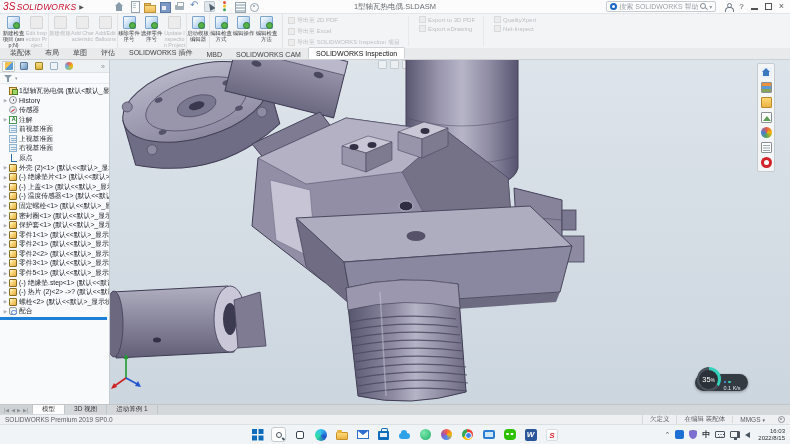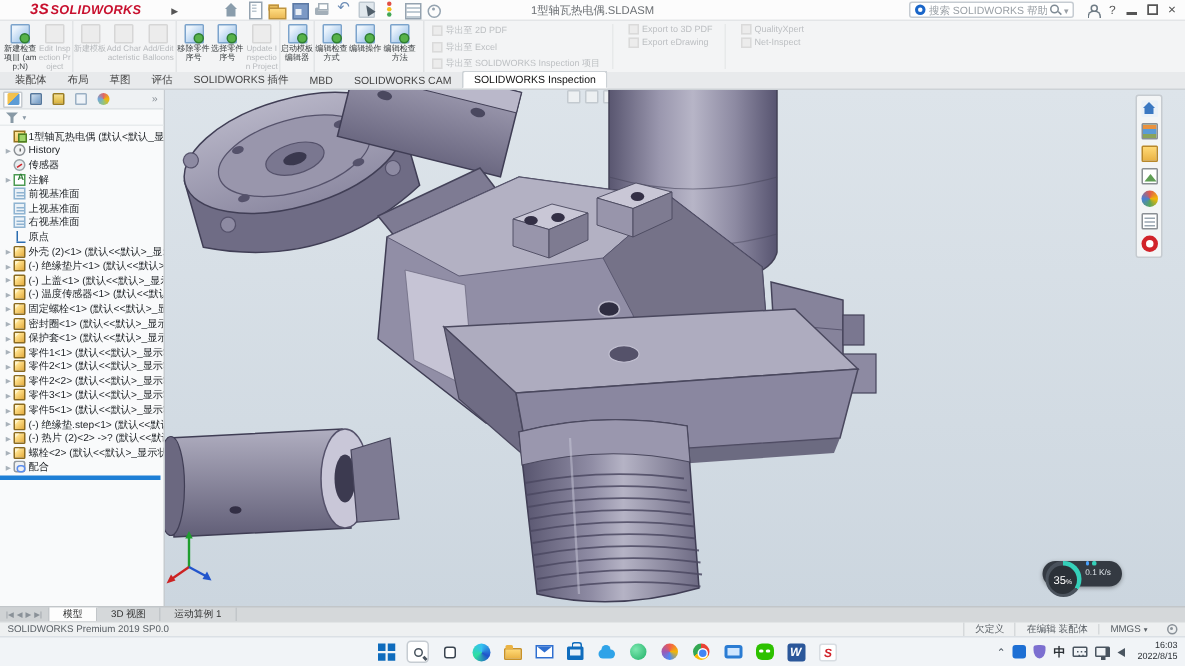--- a/index.html
+++ b/index.html
@@ -3,21 +3,21 @@
 <meta charset="utf-8">
 <style>
   html,body{margin:0;padding:0;background:#9aa0a6}
   #app{position:relative;width:790px;height:444px;overflow:hidden;background:#eef0f1;
        font-family:"Liberation Sans",sans-serif;-webkit-font-smoothing:antialiased}
   #app *{box-sizing:border-box}
 
   
   .titlebar{position:absolute;top:0;left:0;right:0;height:14px;background:#fcfcfc;
             border-bottom:1px solid #e3e5e7;display:flex;align-items:center;z-index:30;font-size:8px}
-  .logo{display:flex;padding:0 20px;font-weight:bold;font-style:italic;
+  .logo{display:flex;align-items:center;padding:0 3px;font-weight:normal;font-style:italic;
         color:#c8102e;font-size:8.5px;letter-spacing:.2px}
   .logo .l3s{font-size:10px;margin-right:1px}
   .flyout{color:#555;font-size:6px;margin:0 4px 0 0;cursor:default}
   .qat{display:flex;gap:4px;margin-left:26px;align-items:center}
   .qi{width:11px;height:11px;position:relative;opacity:.9}
   .qi.home::before{content:"";position:absolute;left:2.5px;top:5px;width:6px;height:4.5px;background:#7e93a4}
   .qi.home::after{content:"";position:absolute;left:1px;top:1px;border-left:4.5px solid transparent;border-right:4.5px solid transparent;border-bottom:4px solid #7e93a4}
   .qi.new::before{content:"";position:absolute;left:2px;top:0;width:7px;height:10px;background:#fff;border:1px solid #8a9aa8}
   .qi.new::after{content:"";position:absolute;left:4px;top:2px;width:3px;height:1px;background:#b5c2cc;box-shadow:0 2px 0 #b5c2cc,0 4px 0 #b5c2cc}
   .qi.open::before{content:"";position:absolute;left:0;top:2px;width:5px;height:2px;background:#e8b64a;border:1px solid #b8882a}
@@ -140,21 +140,21 @@
   .tpi.file-explorer{background:linear-gradient(#ffd976,#eab344);border:1px solid #b8882a}
   .tpi.view-palette{background:#fff;border:1px solid #8a8f94}
   .tpi.view-palette::after{content:"";position:absolute;left:1px;bottom:1px;border-left:4px solid transparent;border-right:4px solid transparent;border-bottom:5px solid #5f9e54}
   .tpi.appearances{background:conic-gradient(#e05a4e,#f2b705,#58a55c,#4a7fd4,#e05a4e);border-radius:50%}
   .tpi.custom-properties{background:#fff;border:1px solid #8a8f94}
   .tpi.custom-properties::after{content:"";position:absolute;left:1.5px;top:2px;width:7px;height:1px;background:#9aa7b2;box-shadow:0 2.5px 0 #9aa7b2,0 5px 0 #9aa7b2}
   .tpi.forum{background:#d1232a;border-radius:50%}
   .tpi.forum::after{content:"";position:absolute;left:3px;top:3px;width:5px;height:5px;border-radius:50%;background:#fff}
 
   .speed{position:absolute;right:42px;bottom:13px;width:53px;height:17px;background:#343a42;
-         border-radius:14px;display:flex;align-items:flex-start;z-index:5;box-shadow:0 1px 3px rgba(0,0,0,.35)}
+         border-radius:14px;display:flex;align-items:flex-end;z-index:5;box-shadow:0 1px 3px rgba(0,0,0,.35)}
   .speed-circle{width:24px;height:24px;margin-left:1.5px;border-radius:50%;flex:none;
          background:conic-gradient(#35d0ba 0 126deg,#4a525c 126deg 360deg);display:flex;align-items:center;justify-content:center}
   .speed-inner{width:19px;height:19px;border-radius:50%;background:#2b3138;color:#fff;font-size:7.5px;
          display:flex;align-items:baseline;justify-content:center;padding-top:5px}
   .speed-inner .pct{font-size:4.5px}
   .speed-right{display:flex;flex-direction:column;justify-content:center;margin-left:3px;gap:2px}
   .speed-dots{display:flex;gap:2px}
   .speed-dots i{width:2.5px;height:2.5px;border-radius:50%;display:block}
   .speed-dots .d1{background:#4aa3ff}.speed-dots .d2{background:#35d0ba}
   .speed-rate{font-size:5.5px;color:#dfe5ea;white-space:nowrap}

